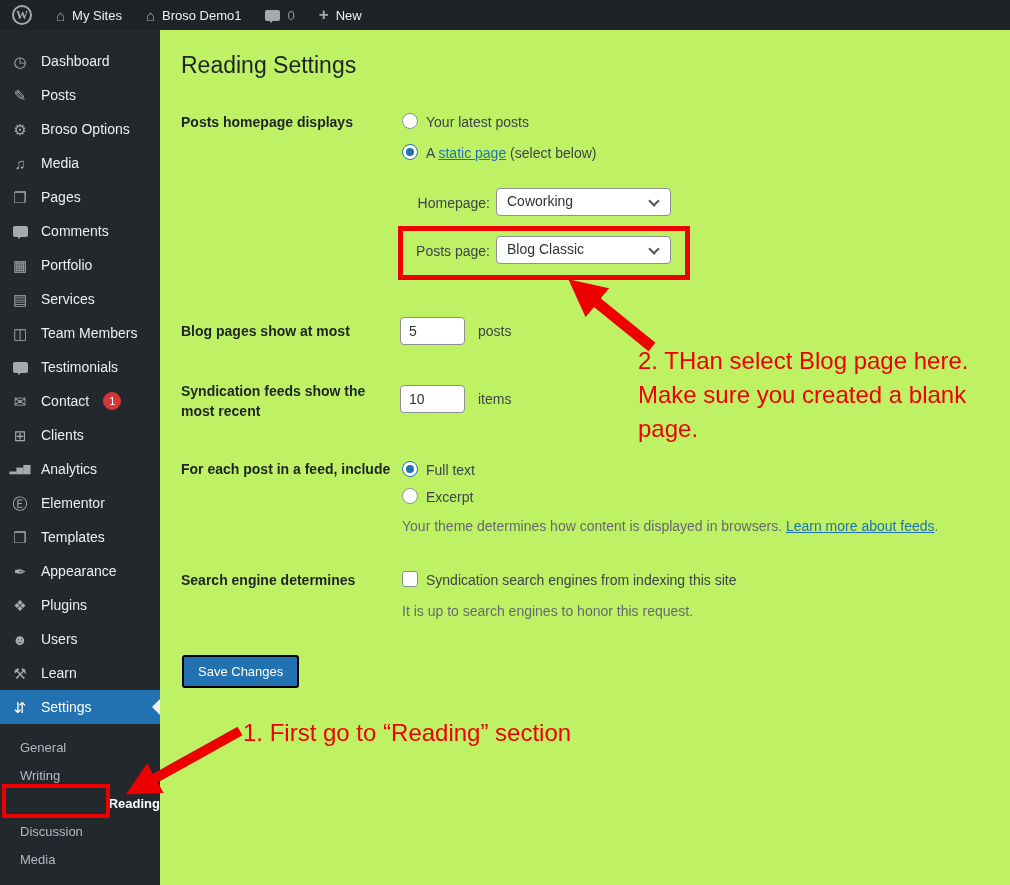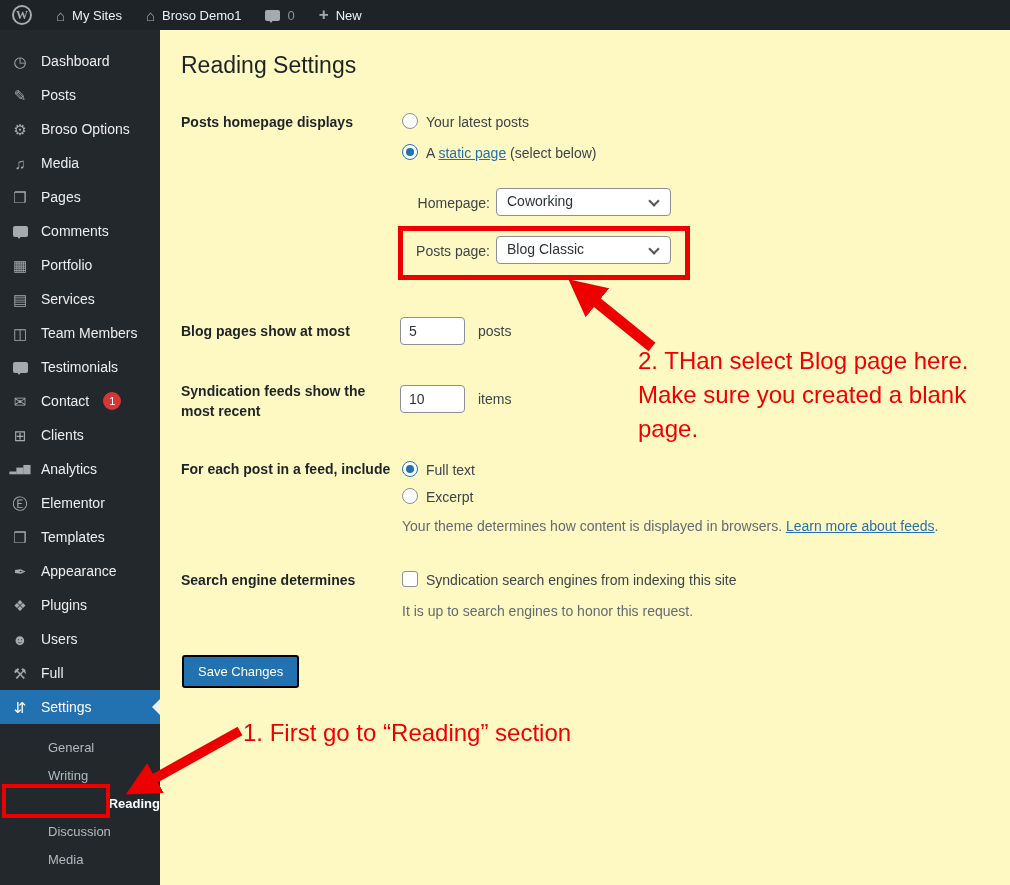--- a/index.html
+++ b/index.html
@@ -27,29 +27,29 @@
   .menu-item { height:34px; display:flex; align-items:center; gap:10px; padding:0 10px 0 9px;
     color:#eeeeee; font-size:14px; cursor:pointer; position:relative; }
   .menu-item .mi-icon { width:22px; text-align:center; color:#a7aaad; font-size:15px; line-height:1; }
   .menu-item.active { background:#2271b1; color:#fff; }
   .menu-item.active .mi-icon { color:#fff; }
   .menu-item.active::after { content:""; position:absolute; right:0; top:50%; margin-top:-8px;
     border:8px solid transparent; border-right:8px solid #f0f0f1; }
   .mi-badge { margin-left:4px; min-width:18px; height:18px; border-radius:9px; background:#d63638;
     color:#fff; font-size:11px; line-height:18px; text-align:center; padding:0 4px; }
   #submenu { padding-top:10px; }
-  .sub-item { height:28px; line-height:28px; padding-left:48px; color:#b4b9be;
+  .sub-item { height:28px; line-height:28px; padding-left:20px; color:#b4b9be;
     font-size:13px; cursor:pointer; position:relative; }
   .sub-item.active { color:#fff; font-weight:bold;text-align:right; }
   #reading-frame { position:absolute; left:2px; top:754px; width:108px; height:34px;
     border:4px solid #ee0000; z-index:25; pointer-events:none; }
 
   
   #content { position:absolute; left:160px; top:30px; width:850px; height:855px;
-    background:#fef9c3; color:#3c434a; font-size:14px; }
+    background:#bef264; color:#3c434a; font-size:14px; }
   h1#page-title { position:absolute; left:21px; top:22px; font-size:23px; font-weight:400;
     color:#1d2327; }
   .row-label { position:absolute; left:21px; width:210px; font-weight:bold; font-size:14px;
     color:#1d2327; line-height:20px; }
   .radio { position:absolute; width:16px; height:16px; border:1px solid #8c8f94;
     border-radius:50%; background:#fff; cursor:pointer; }
   .radio.checked { border-color:#2271b1; }
   .radio.checked::after { content:""; position:absolute; left:3px; top:3px; width:8px;
     height:8px; border-radius:50%; background:#2271b1; }
   .opt-label { position:absolute; font-size:14px; color:#3c434a; }
@@ -174,21 +174,21 @@
       <div class="menu-item">
         <span class="mi-icon">❖</span>
         <span>Plugins</span>
       </div>
       <div class="menu-item">
         <span class="mi-icon">☻</span>
         <span>Users</span>
       </div>
       <div class="menu-item">
         <span class="mi-icon">⚒</span>
-        <span>Full</span>
+        <span>Learn</span>
       </div>
       <div class="menu-item active">
         <span class="mi-icon">⇵</span>
         <span>Settings</span>
       </div>
     </div>
   <div id="submenu">
       <div class="sub-item">General</div>
       <div class="sub-item">Writing</div>
       <div class="sub-item active">Reading</div>

